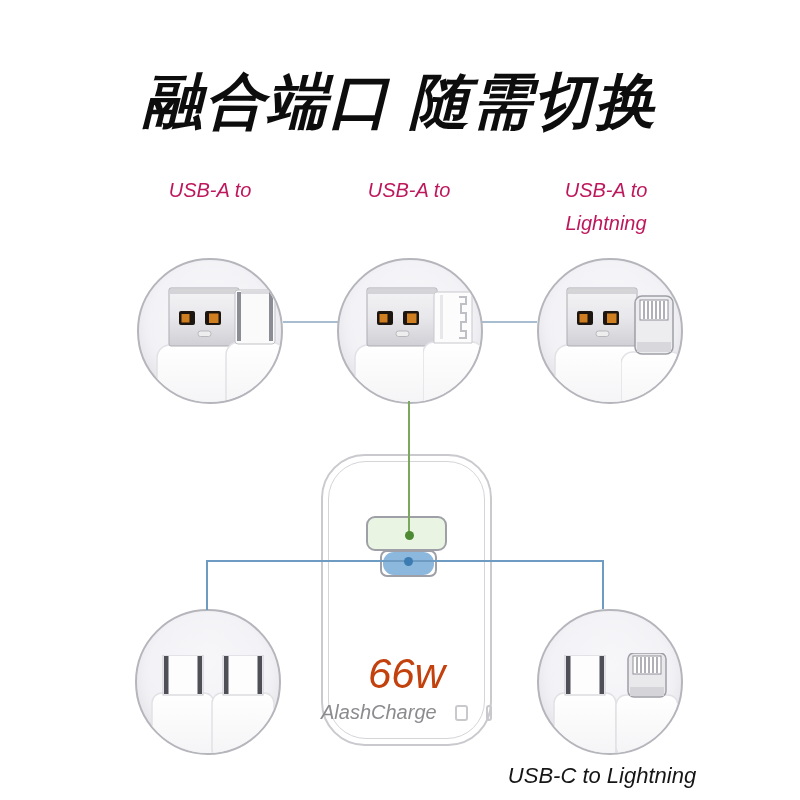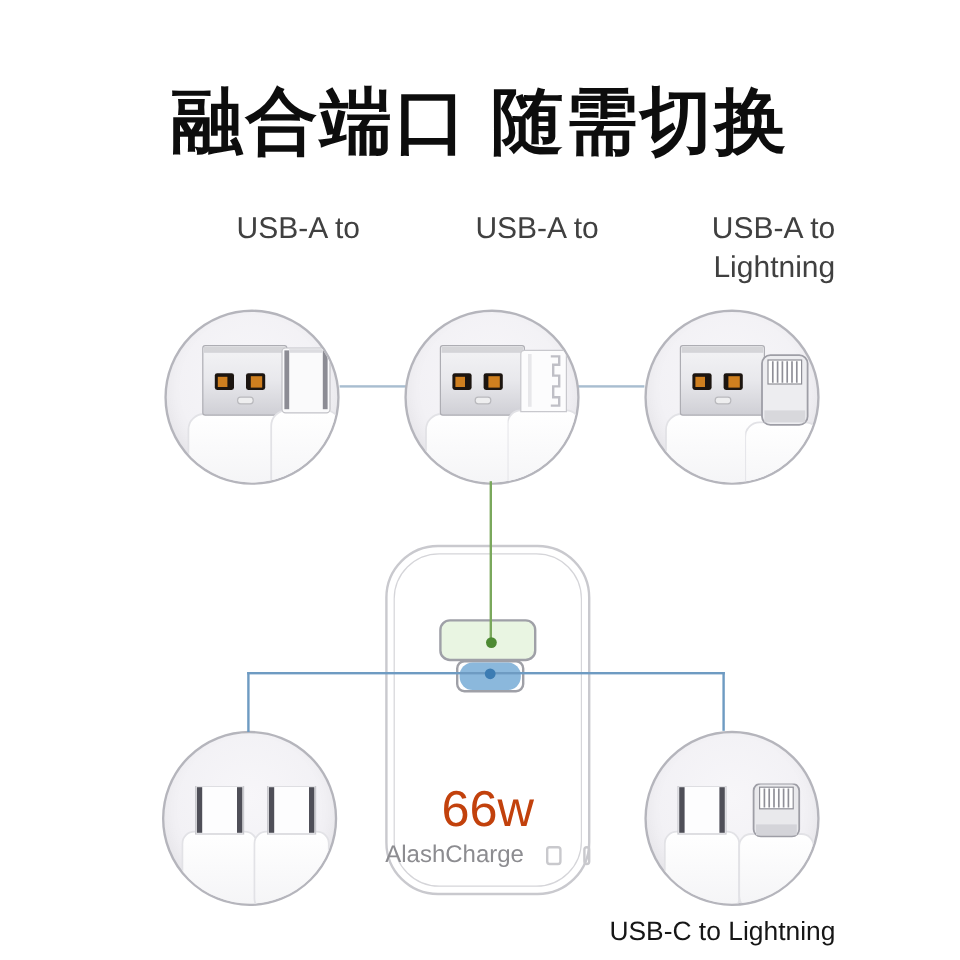--- a/index.html
+++ b/index.html
@@ -1,26 +1,27 @@
 <!DOCTYPE html>
 <html><head>
 <meta charset="utf-8">
 <style>
   html,body{margin:0;padding:0;background:#fff;}
   .canvas{
     position:relative;width:800px;height:800px;background:#ffffff;overflow:hidden;
     font-family:"Liberation Sans","DejaVu Sans",sans-serif;
+    font-style:italic;
   }
   .title{
     position:absolute;left:0;right:0;top:62px;text-align:center;
     font-size:60px;font-weight:800;color:#0d0d0d;letter-spacing:2px;
   }
   .cable-label{
-    position:absolute;width:180px;text-align:right;
-    font-size:25px;line-height:33px;color:#404040;top:174px;
+    position:absolute;width:180px;text-align:center;
+    font-size:20px;line-height:33px;color:#be185d;top:174px;
   }
   .cable-label .l1,.cable-label .l2{display:block;}
   .bubble{
     position:absolute;width:146px;height:146px;border-radius:50%;
     background:radial-gradient(circle at 50% 38%,#f7f6f9 0%,#f1f0f4 70%,#ebeaef 100%);
     border:2px solid #b5b5bc;box-sizing:border-box;overflow:hidden;z-index:3;
     box-shadow:inset 0 -8px 14px rgba(0,0,0,0.05);
   }
   .bubble svg{position:absolute;left:0;top:0;}
   .hline-top{position:absolute;left:283px;top:321px;width:254px;height:2px;background:#a8bdd0;z-index:1;}

